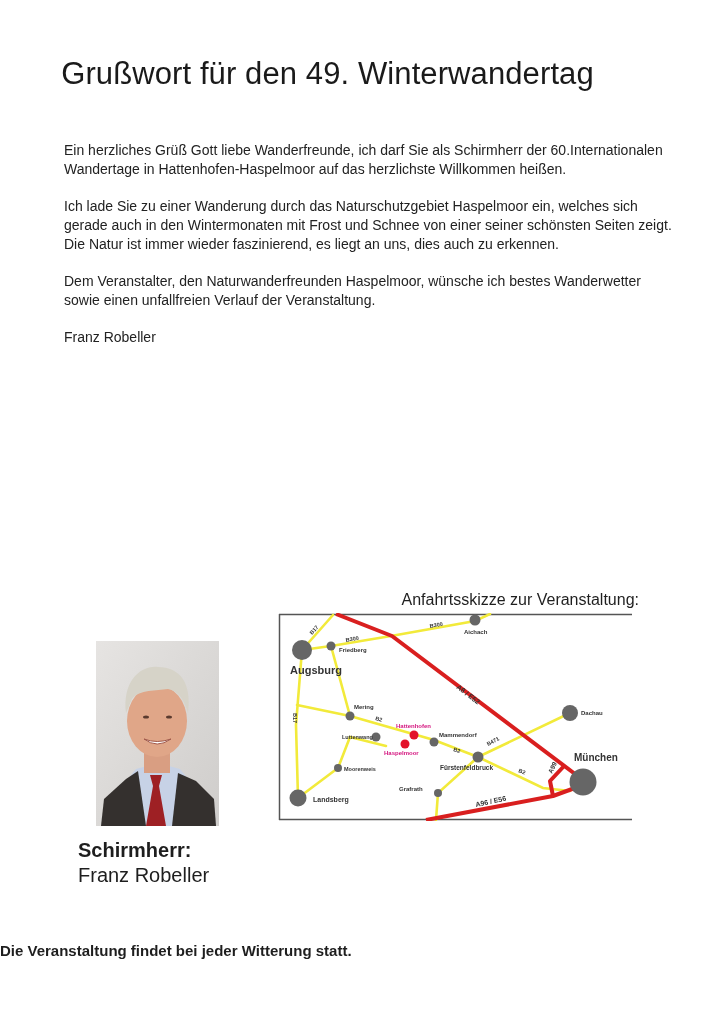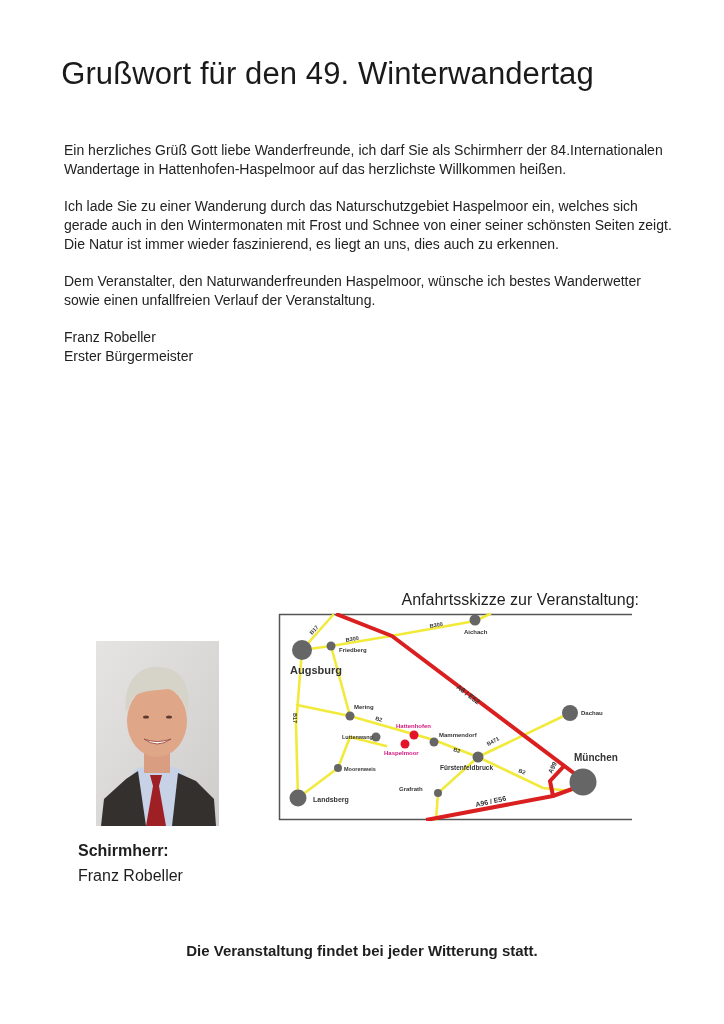--- a/index.html
+++ b/index.html
@@ -6,35 +6,34 @@
   body { width: 724px; height: 1024px; position: relative; overflow: hidden;
          font-family: "Liberation Sans", sans-serif; color: #1e1e1e; }
   .title { position: absolute; left: 0; width: 655px; top: 56px; text-align: center;
            font-size: 31px; font-weight: normal; margin: 0; color: #1a1a1a; letter-spacing: 0.1px; }
   .body-text { position: absolute; left: 64px; top: 141px; width: 610px; font-size: 14px; line-height: 19px; color: #222; }
   .body-text p { margin: 0 0 18px 0; }
   .body-text p.sig { margin: 0; }
   .map-caption { position: absolute; left: 279px; width: 360px; top: 591px; text-align: right; font-size: 16px; color: #1f1f1f; }
   .map { position: absolute; left: 278px; top: 613px; width: 356px; height: 208px; }
   .photo { position: absolute; left: 96px; top: 641px; width: 123px; height: 185px; overflow: hidden; }
-  .patron { position: absolute; left: 78px; top: 838px; font-size: 16px; line-height: 25px; color: #1e1e1e; }
+  .patron { position: absolute; left: 78px; top: 838px; font-size: 20px; line-height: 25px; color: #1e1e1e; }
   .patron .lbl { font-weight: bold; }
-  .footer { position: absolute; left: 0; width: 724px; top: 942px; text-align: center; font-size: 15px; font-weight: bold; color: #1e1e1e; }
+  .footer { position: absolute; left: 0; width: 724px; top: 942px; text-align: left; font-size: 15px; font-weight: bold; color: #1e1e1e; }
 </style>
 </head>
 <body>
 
 <h1 class="title">Grußwort für den 49. Winterwandertag</h1>
 
 <div class="body-text">
-  <p>Ein herzliches Grüß Gott liebe Wanderfreunde, ich darf Sie als Schirmherr der 84.Internationalen Wandertage in Hattenhofen-Haspelmoor auf das herzlichste Willkommen heißen.</p>
+  <p>Ein herzliches Grüß Gott liebe Wanderfreunde, ich darf Sie als Schirmherr der 60.Internationalen Wandertage in Hattenhofen-Haspelmoor auf das herzlichste Willkommen heißen.</p>
   <p>Ich lade Sie zu einer Wanderung durch das Naturschutzgebiet Haspelmoor ein, welches sich gerade auch in den Wintermonaten mit Frost und Schnee von einer seiner schönsten Seiten zeigt. Die Natur ist immer wieder faszinierend, es liegt an uns, dies auch zu erkennen.</p>
   <p>Dem Veranstalter, den Naturwanderfreunden Haspelmoor, wünsche ich bestes Wanderwetter sowie einen unfallfreien Verlauf der Veranstaltung.</p>
   <p class="sig">Franz Robeller</p>
-  <p class="sig">Erster Bürgermeister</p>
 </div>
 
 <div class="map-caption">Anfahrtsskizze zur Veranstaltung:</div>
 
 <svg class="map" viewBox="0 0 356 208" width="356" height="208" font-family="Liberation Sans, sans-serif">
   <rect x="0" y="0" width="356" height="208" fill="#ffffff"></rect>
 
   <line x1="1" y1="1.5" x2="354" y2="1.5" stroke="#555" stroke-width="1.5"></line>
   <line x1="1.5" y1="1" x2="1.5" y2="207" stroke="#555" stroke-width="1.5"></line>
   <line x1="1" y1="206.5" x2="354" y2="206.5" stroke="#555" stroke-width="1.5"></line>

